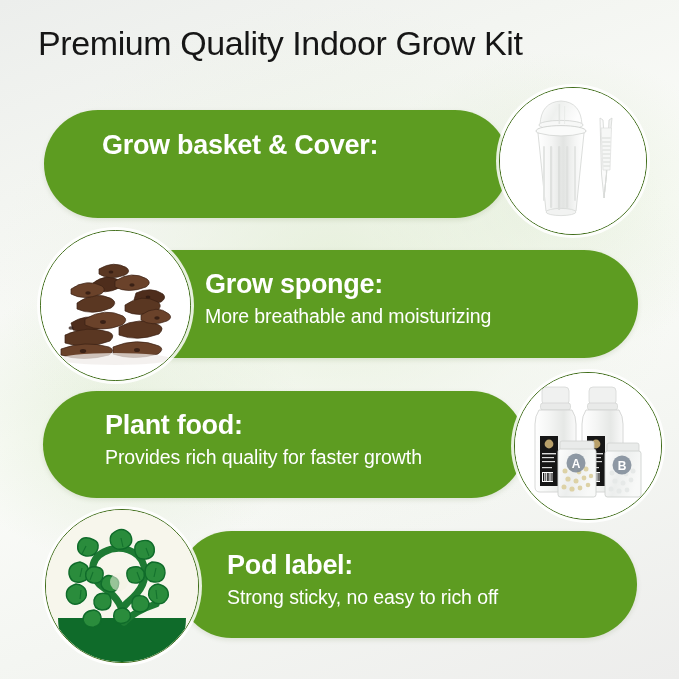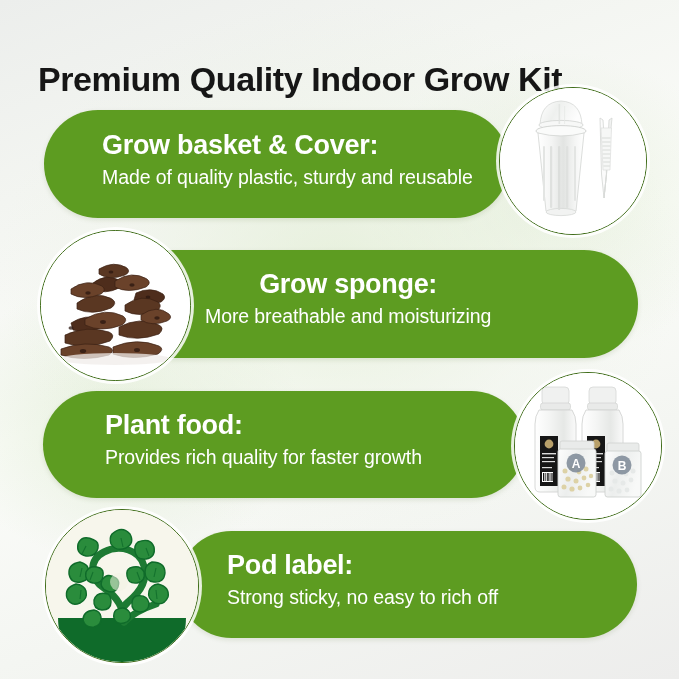--- a/index.html
+++ b/index.html
@@ -23,25 +23,24 @@
       linear-gradient(160deg, #eceeec 0%, #f3f5f1 22%, #fbfcf9 48%, #f4f6f2 72%, #ededec 100%);
     overflow: hidden;
   }
 
   
   #title {
     position: absolute;
     left: 38px;
     top: 24px;
     font-size: 34px;
-    font-weight: bold;
+    font-weight: normal;
     letter-spacing: -0.4px;
     color: #161616;
     white-space: nowrap;
-    margin-top: 36px;
   }
 
   
   .banner {
     position: absolute;
     background: #5d9c21;
     border-radius: 60px;
     box-shadow: 0 2px 5px rgba(60,90,25,0.13);
   }
   .banner-text {
@@ -63,21 +62,21 @@
     margin-top: 5px;
     white-space: nowrap;
   }
 
   #banner1 { left: 44px;  top: 110px; width: 465px; height: 108px; }
   #banner2 { left: 110px; top: 250px; width: 528px; height: 108px; }
   #banner3 { left: 43px;  top: 391px; width: 482px; height: 107px; }
   #banner4 { left: 178px; top: 531px; width: 459px; height: 107px; }
 
   #text1 { left: 102px;  top: 131px; }
-  #text2 { left: 205px; top: 270px; text-align: center; }
+  #text2 { left: 205px; top: 270px; }
   #text3 { left: 93px;  top: 411px; margin-left: 12px; }
   #text4 { left: 227px; top: 551px; }
 
   
   .medallion {
     position: absolute;
     border-radius: 50%;
     background: #ffffff;
     border: 1.6px solid #3d6b16;
     box-shadow: 0 0 0 3px rgba(255,255,255,0.85);
@@ -93,21 +92,20 @@
 </head>
 <body>
 
 <div id="page">
 
   <div id="title">Premium Quality Indoor Grow Kit</div>
 
   <div class="banner" id="banner1"></div>
   <div class="banner-text" id="text1">
     <div class="banner-heading">Grow basket &amp; Cover:</div>
-    <div class="banner-sub">Made of quality plastic, sturdy and reusable</div>
   </div>
 
   <div class="medallion" id="med1">
     <svg viewBox="0 0 146 146">
       <defs>
         <linearGradient id="plasticG" x1="0" y1="0" x2="1" y2="0">
           <stop offset="0%" stop-color="#ffffff"></stop>
           <stop offset="30%" stop-color="#f3f4f3"></stop>
           <stop offset="55%" stop-color="#e2e4e2"></stop>
           <stop offset="80%" stop-color="#f4f5f4"></stop>

